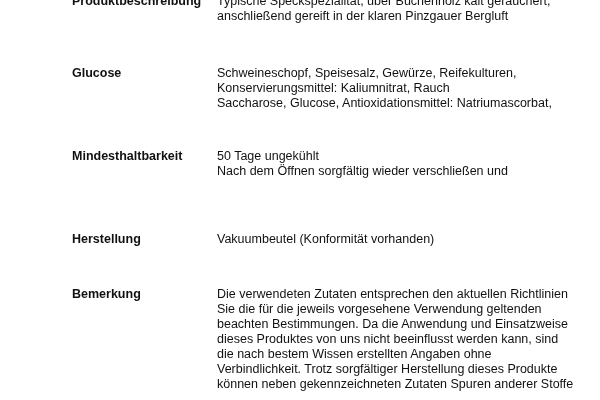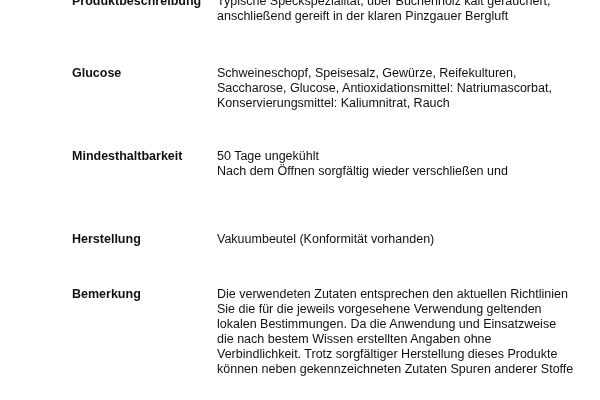--- a/index.html
+++ b/index.html
@@ -27,22 +27,22 @@
   <div class="value">
     <div>Typische Speckspezialität, über Buchenholz kalt geräuchert,</div>
     <div>anschließend gereift in der klaren Pinzgauer Bergluft</div>
   </div>
 </div>
 
 <div class="row" style="top:66px;">
   <div class="label">Glucose</div>
   <div class="value">
     <div>Schweineschopf, Speisesalz, Gewürze, Reifekulturen,</div>
+    <div>Konservierungsmittel: Kaliumnitrat, Rauch</div>
     <div>Saccharose, Glucose, Antioxidationsmittel: Natriumascorbat,</div>
-    <div>Konservierungsmittel: Kaliumnitrat, Rauch</div>
   </div>
 </div>
 
 <div class="row" style="top:149px;">
   <div class="label">Mindesthaltbarkeit</div>
   <div class="value">
     <div>50 Tage ungekühlt</div>
     <div>Nach dem Öffnen sorgfältig wieder verschließen und</div>
   </div>
 </div>
@@ -52,18 +52,19 @@
   <div class="value">
     <div>Vakuumbeutel (Konformität vorhanden)</div>
   </div>
 </div>
 
 <div class="row" style="top:287px;">
   <div class="label">Bemerkung</div>
   <div class="value">
     <div>Die verwendeten Zutaten entsprechen den aktuellen Richtlinien</div>
     <div>Sie die für die jeweils vorgesehene Verwendung geltenden</div>
-    <div>lokalen Bestimmungen. Da die Anwendung und Einsatzweise</div>
+    <div>beachten Bestimmungen. Da die Anwendung und Einsatzweise</div>
+    <div>dieses Produktes von uns nicht beeinflusst werden kann, sind</div>
     <div>die nach bestem Wissen erstellten Angaben ohne</div>
     <div>Verbindlichkeit. Trotz sorgfältiger Herstellung dieses Produkte</div>
     <div>können neben gekennzeichneten Zutaten Spuren anderer Stoffe</div>
   </div>
 </div>
 
 </body></html>

